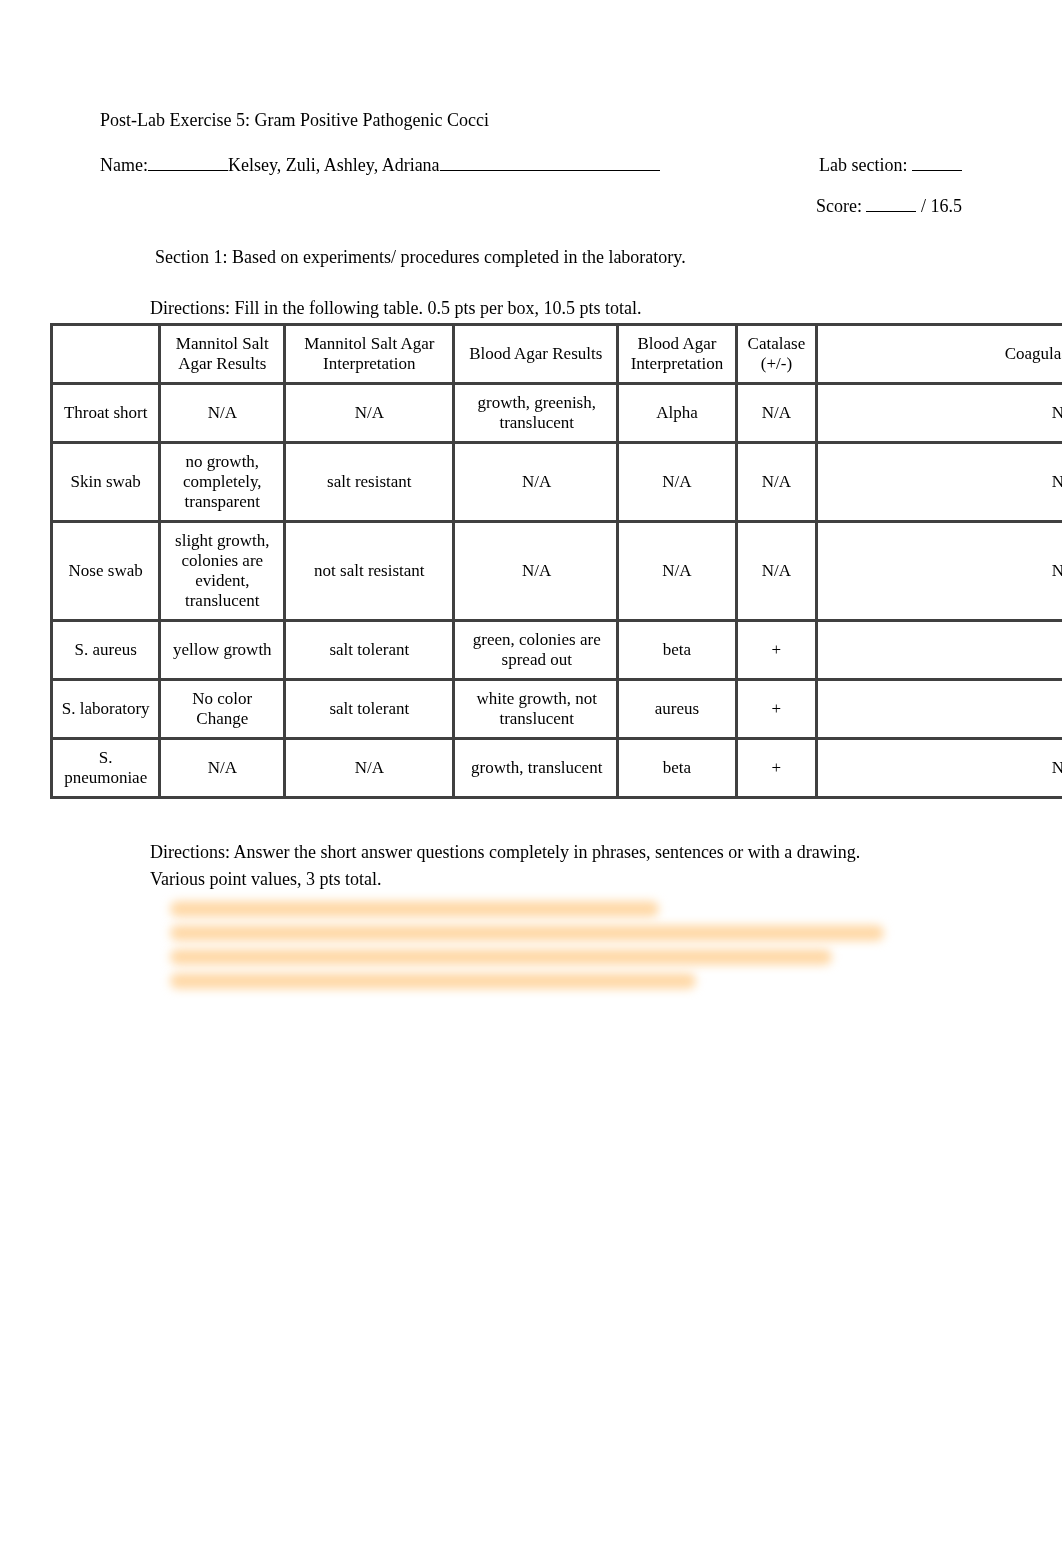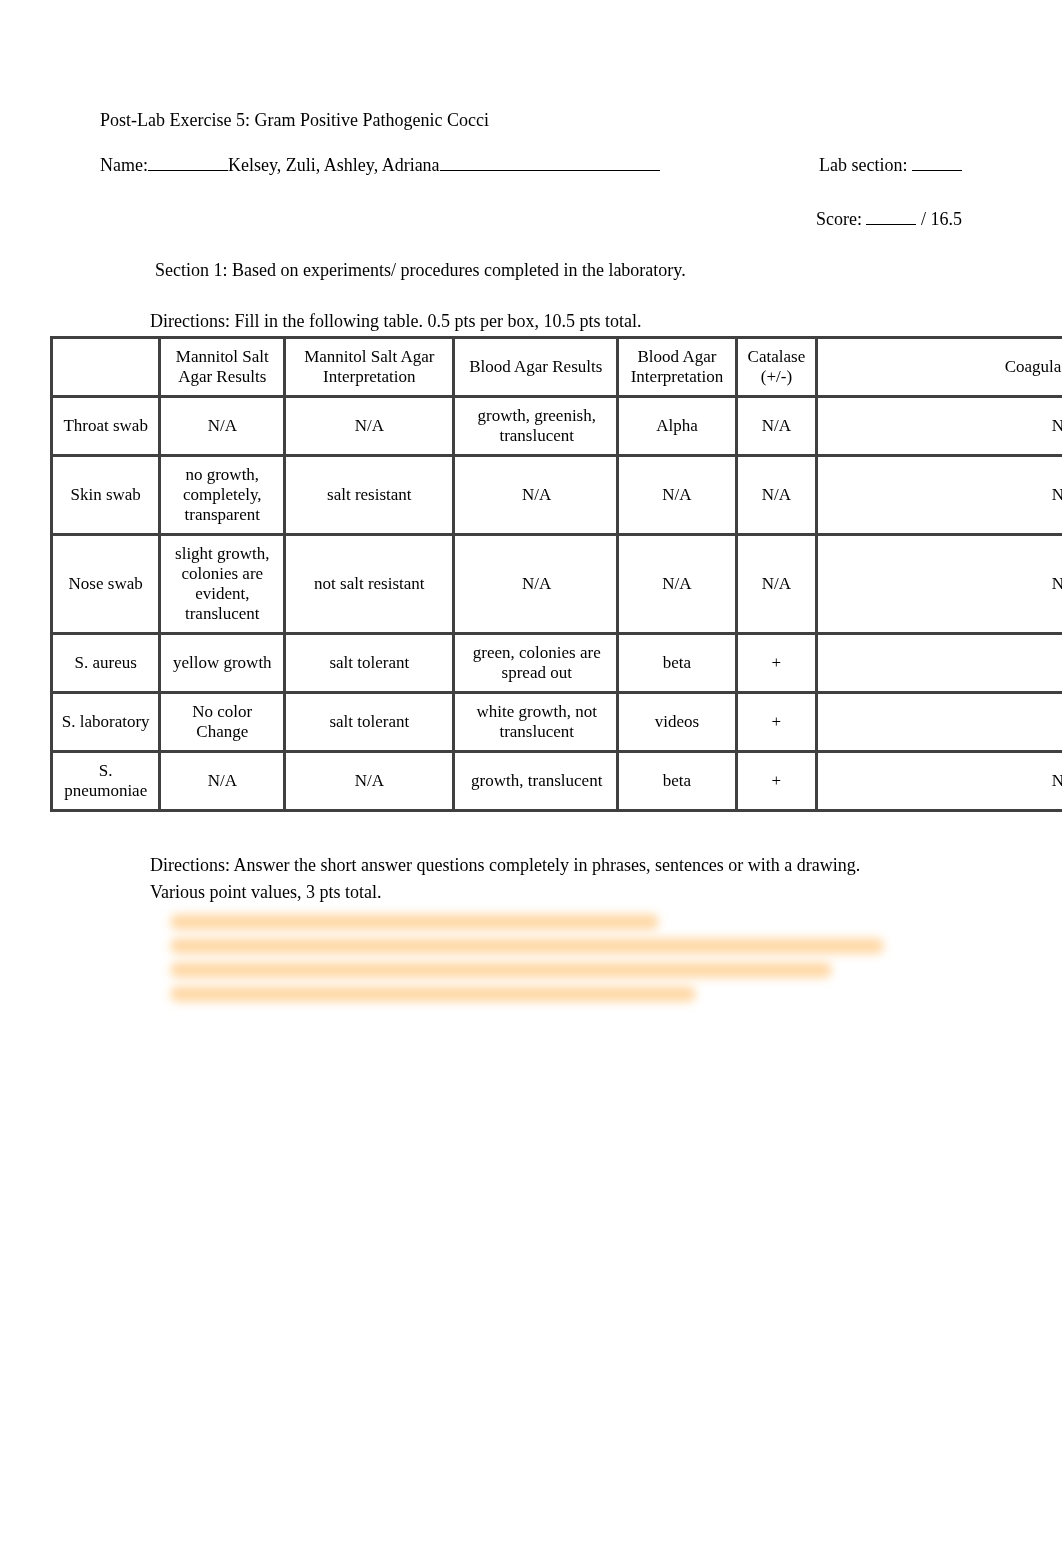--- a/index.html
+++ b/index.html
@@ -14,21 +14,21 @@
       background: #fff;
       width: 1062px;
       padding: 110px 100px 60px 100px;
     }
     .title {
       margin-bottom: 24px;
     }
     .info-line {
       display: flex;
       justify-content: space-between;
-      margin-bottom: 33px;
+      margin-bottom: 20px;
     }
     .name-part {
       display: flex;
       align-items: baseline;
     }
     .blank {
       display: inline-block;
       border-bottom: 1px solid #000;
       min-width: 80px;
     }
@@ -148,21 +148,21 @@
         <th class="col-msa-res">Mannitol Salt Agar Results</th>
         <th class="col-msa-int">Mannitol Salt Agar Interpretation</th>
         <th class="col-ba-res">Blood Agar Results</th>
         <th class="col-ba-int">Blood Agar Interpretation</th>
         <th class="col-cat">Catalase (+/-)</th>
         <th class="col-coag">Coagulase (+</th>
       </tr>
     </thead>
     <tbody id="table-body">
         <tr>
-          <td class="row-header">Throat swab</td>
+          <td class="row-header">Throat short</td>
           <td>N/A</td>
           <td>N/A</td>
           <td class="ba-res-cell">growth, greenish, translucent</td>
           <td>Alpha</td>
           <td>N/A</td>
           <td class="coag-cell">N/A</td>
         </tr>
         <tr>
           <td class="row-header">Skin swab</td>
           <td>no growth, completely, transparent</td>
@@ -188,21 +188,21 @@
           <td class="ba-res-cell">green, colonies are spread out</td>
           <td>beta</td>
           <td>+</td>
           <td class="coag-cell">+</td>
         </tr>
         <tr>
           <td class="row-header">S. laboratory</td>
           <td>No color Change</td>
           <td>salt tolerant</td>
           <td class="ba-res-cell">white growth, not translucent</td>
-          <td>videos</td>
+          <td>aureus</td>
           <td>+</td>
           <td class="coag-cell">-</td>
         </tr>
         <tr>
           <td class="row-header">S. pneumoniae</td>
           <td>N/A</td>
           <td>N/A</td>
           <td class="ba-res-cell">growth, translucent</td>
           <td>beta</td>
           <td>+</td>

